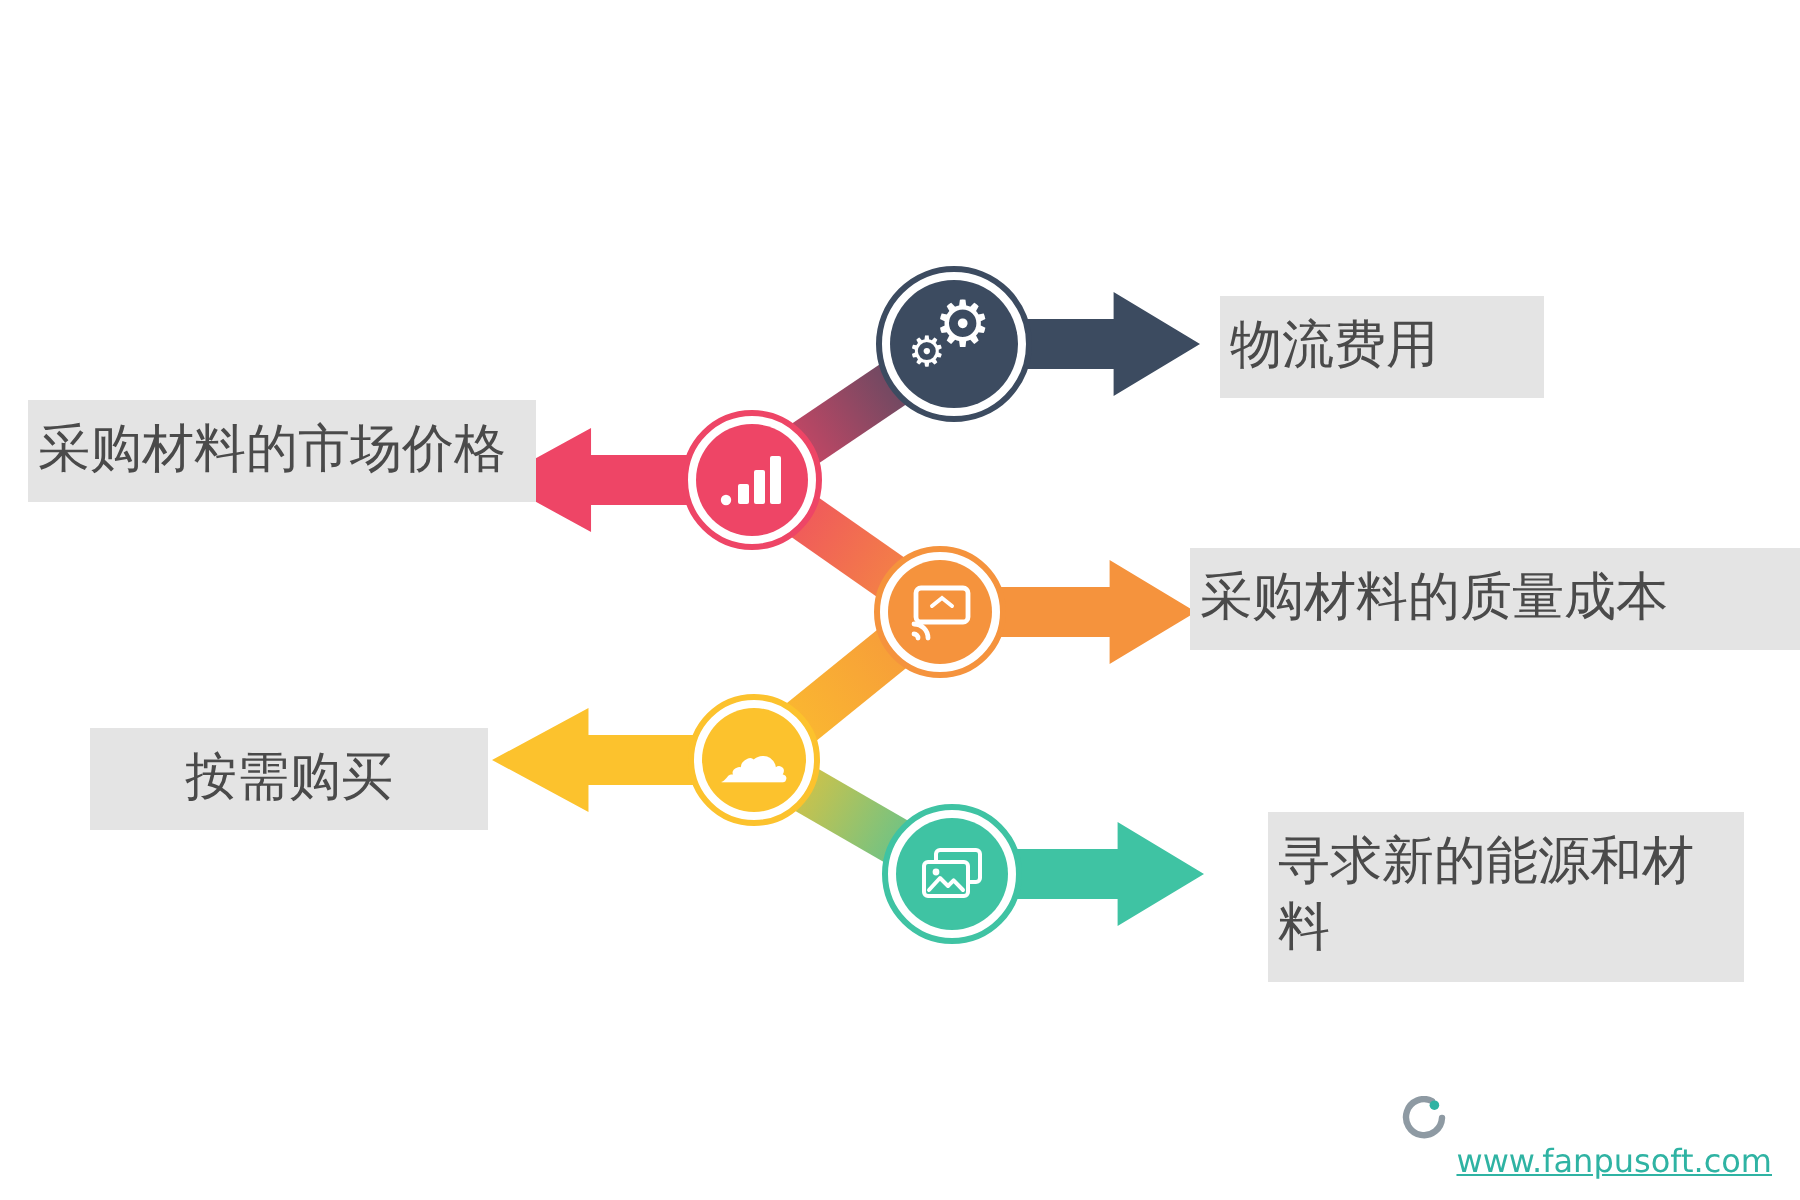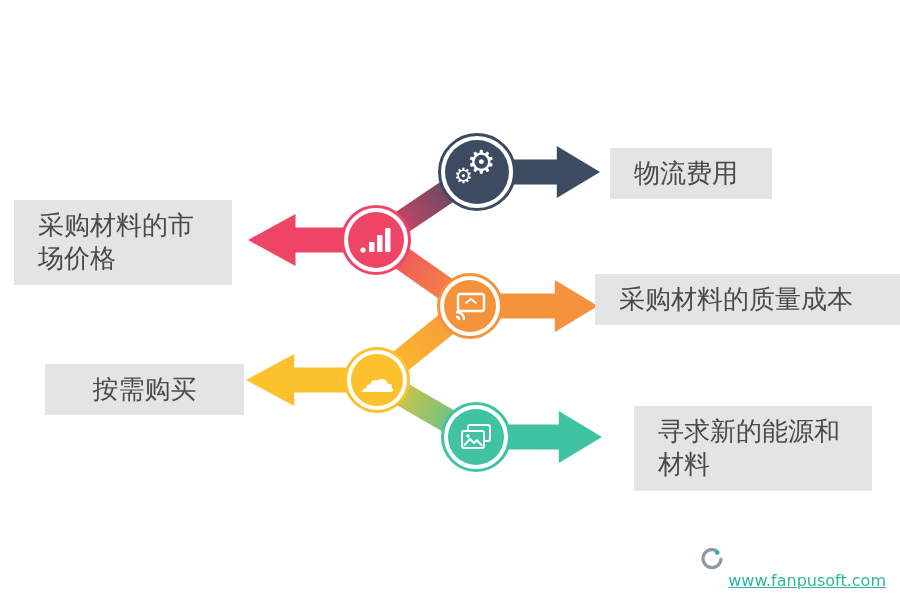--- a/index.html
+++ b/index.html
@@ -5,25 +5,25 @@
   * { margin: 0; padding: 0; box-sizing: border-box; }
   body { background: #ffffff; font-family: "DejaVu Sans", "Liberation Sans", sans-serif; }
   .canvas {
     position: relative; width: 900px; height: 600px;
     background: #ffffff; overflow: hidden;
   }
 
   
   .label-box {
     position: absolute; background: #e4e4e4; color: #4a4a4a;
-    font-size: 26px; line-height: 1.28; padding: 9px 24px;
+    font-size: 26px; line-height: 1.28; padding: 9px 5px;
     z-index: 2; word-break: break-all;
   }
   .lb-logistics   { left: 610px; top: 148px; width: 162px; }
-  .lb-market      { left: 14px;  top: 200px; width: 218px; }
+  .lb-market      { left: 14px;  top: 200px; width: 254px; }
   .lb-quality     { left: 595px; top: 274px; width: 306px; }
   .lb-ondemand    { left: 45px;  top: 364px; width: 199px; text-align: center; }
   .lb-newenergy   { left: 634px; top: 406px; width: 238px; }
 
   
   .arrow { position: absolute; height: 52px; z-index: 2; }
   .arrow.right { clip-path: polygon(0% 26%, 64% 26%, 64% 0%, 100% 50%, 64% 100%, 64% 74%, 0% 74%); }
   .arrow.left  { clip-path: polygon(100% 26%, 36% 26%, 36% 0%, 0% 50%, 36% 100%, 36% 74%, 100% 74%); }
   .ar-logistics { left: 480px; top: 146px; width: 120px; background: #3c4b60; }
   .ar-market    { left: 248px; top: 214px; width: 132px; background: #ee4566; }

